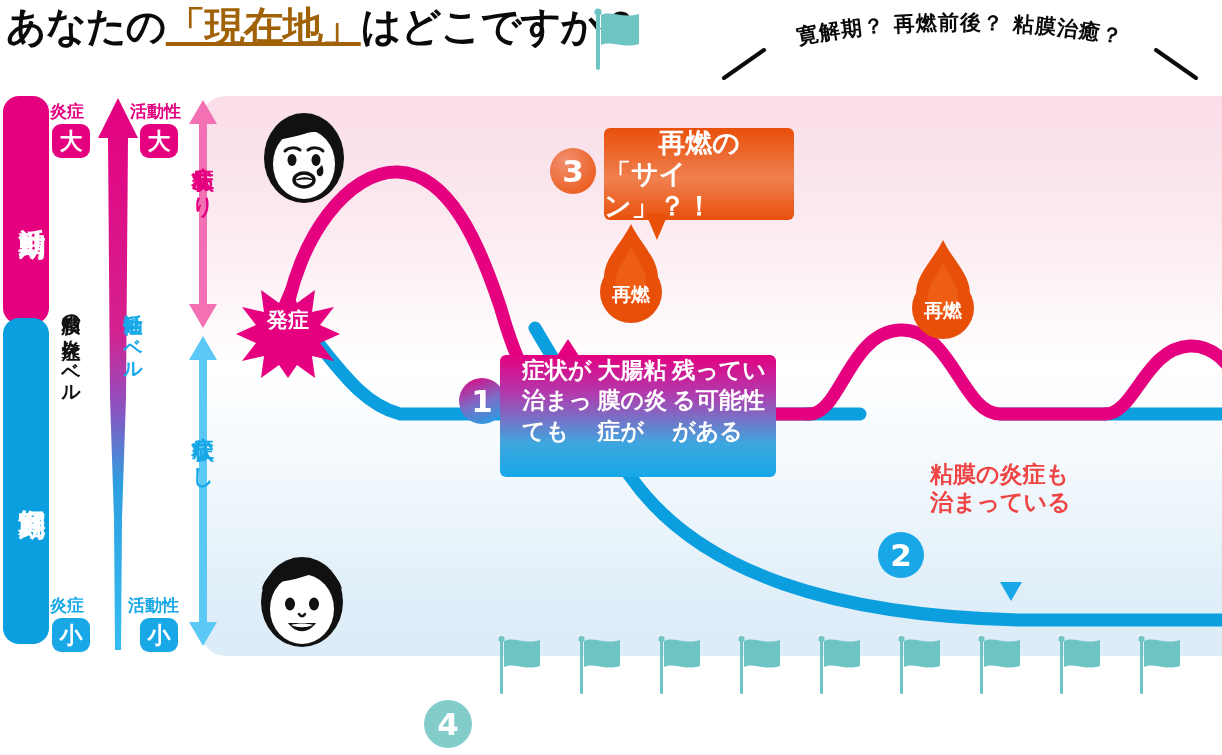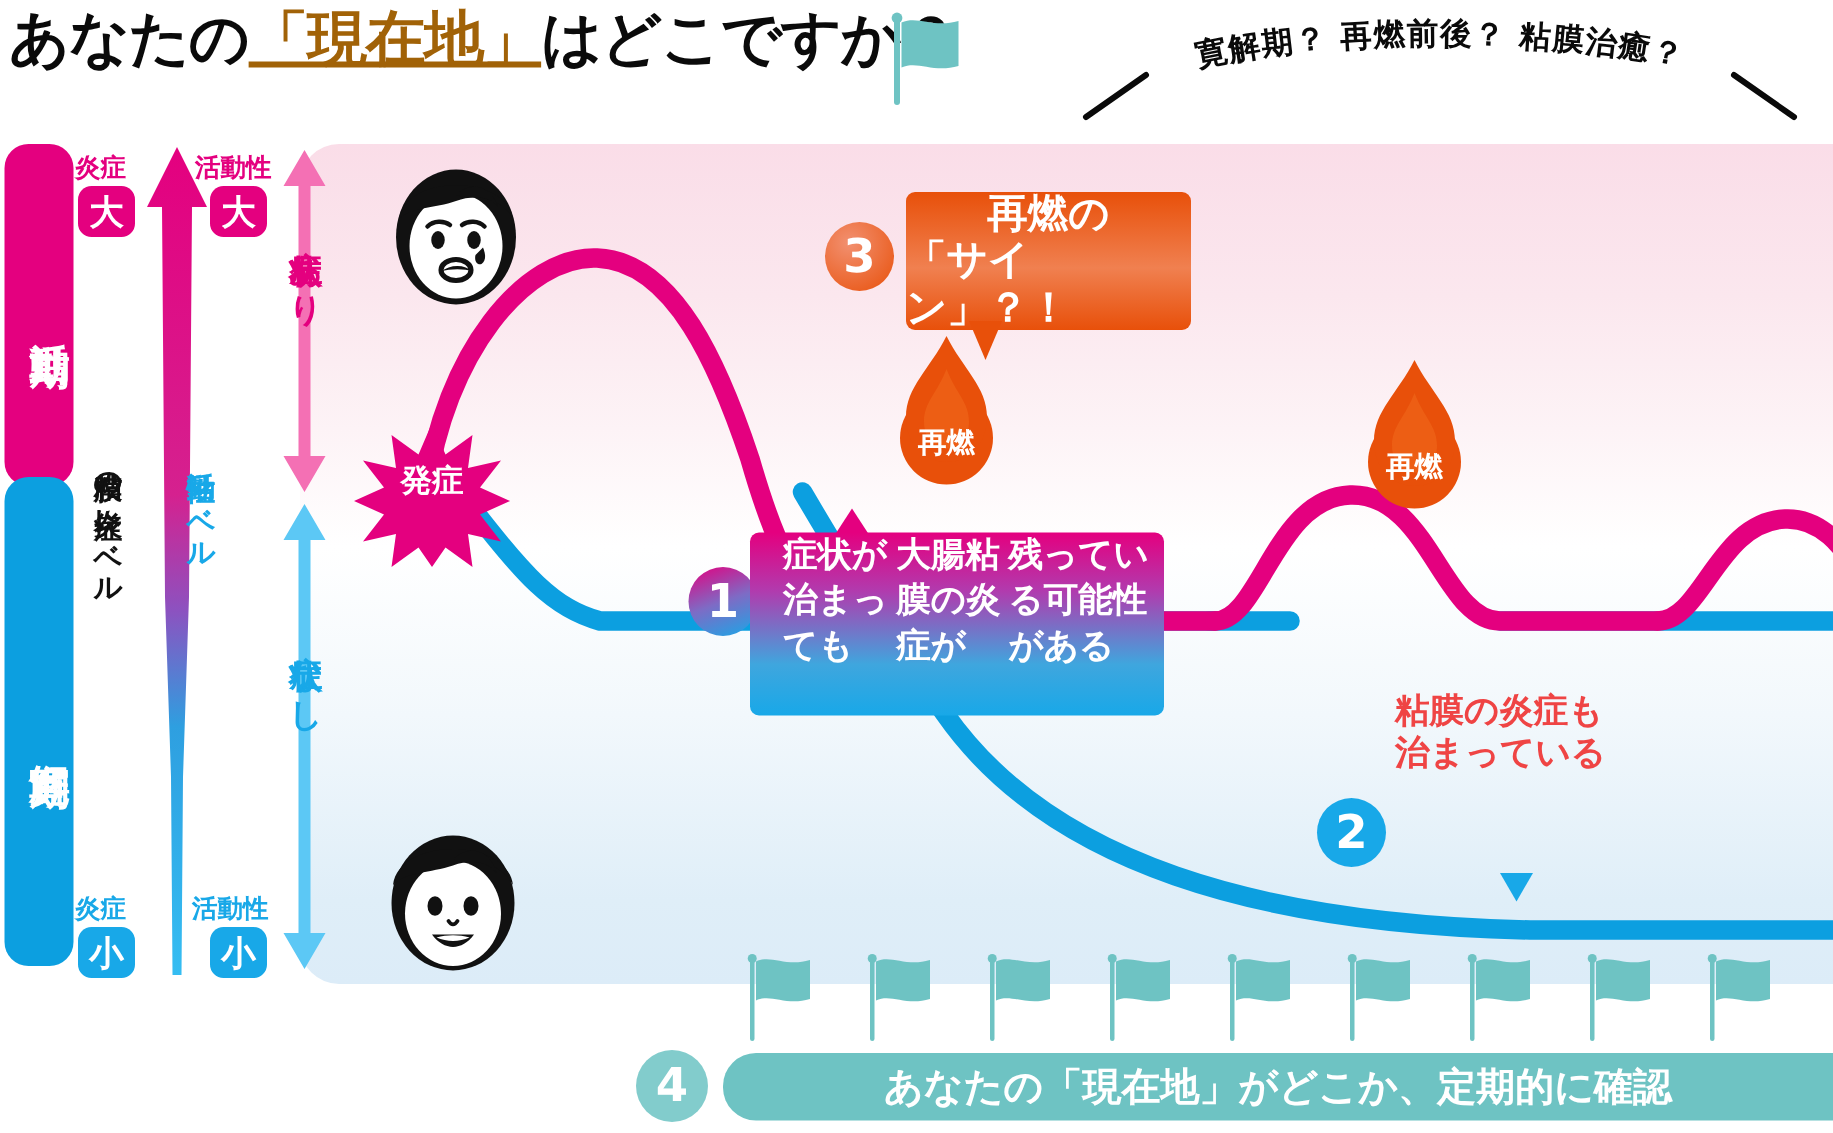--- a/index.html
+++ b/index.html
@@ -303,15 +303,14 @@
       <use href="#minif" x="240"></use>
         <use href="#minif" x="320"></use>
         <use href="#minif" x="400"></use>
       <use href="#minif" x="480"></use>
         <use href="#minif" x="560"></use>
         <use href="#minif" x="640"></use>
     </svg>
   </div>
 
   <div class="botnum">4</div>
-  <div class="botbar">あなたの「現在地」がどこか、定期的に確認</div>
 
 </div>
 
 </body></html>

